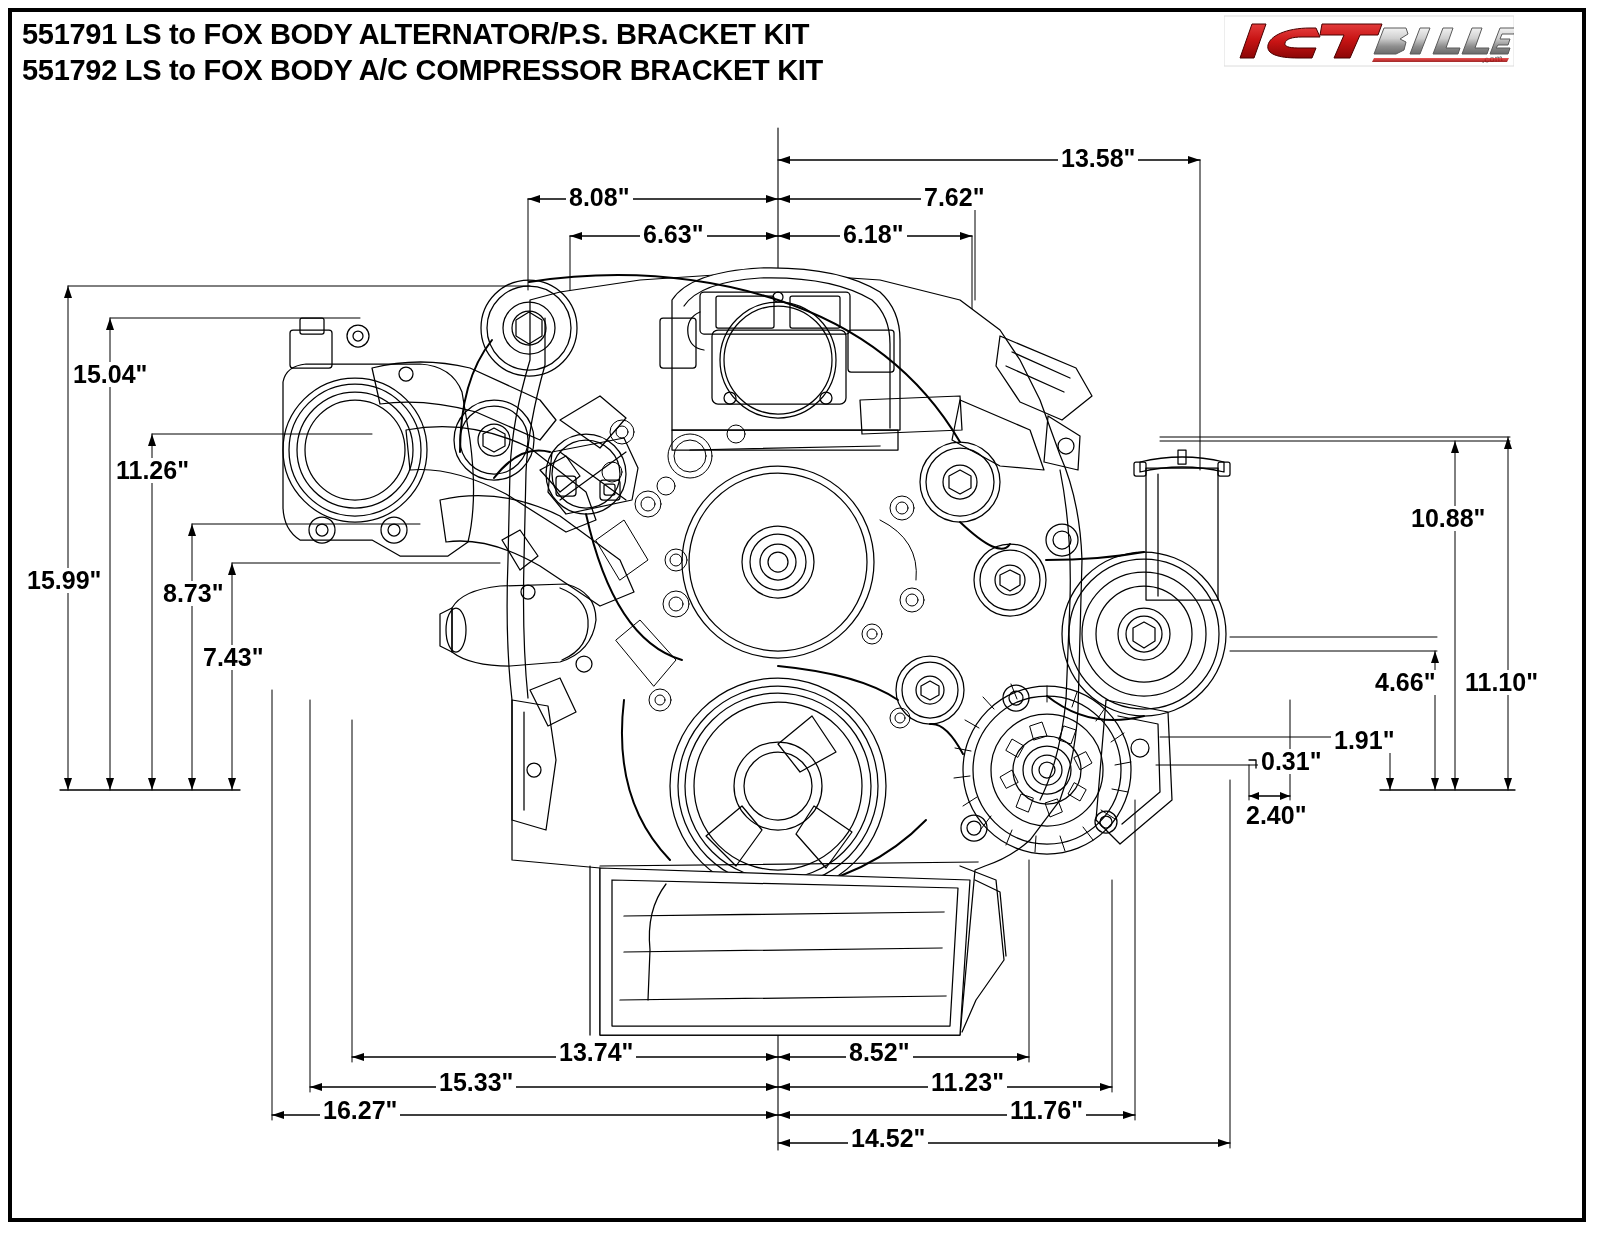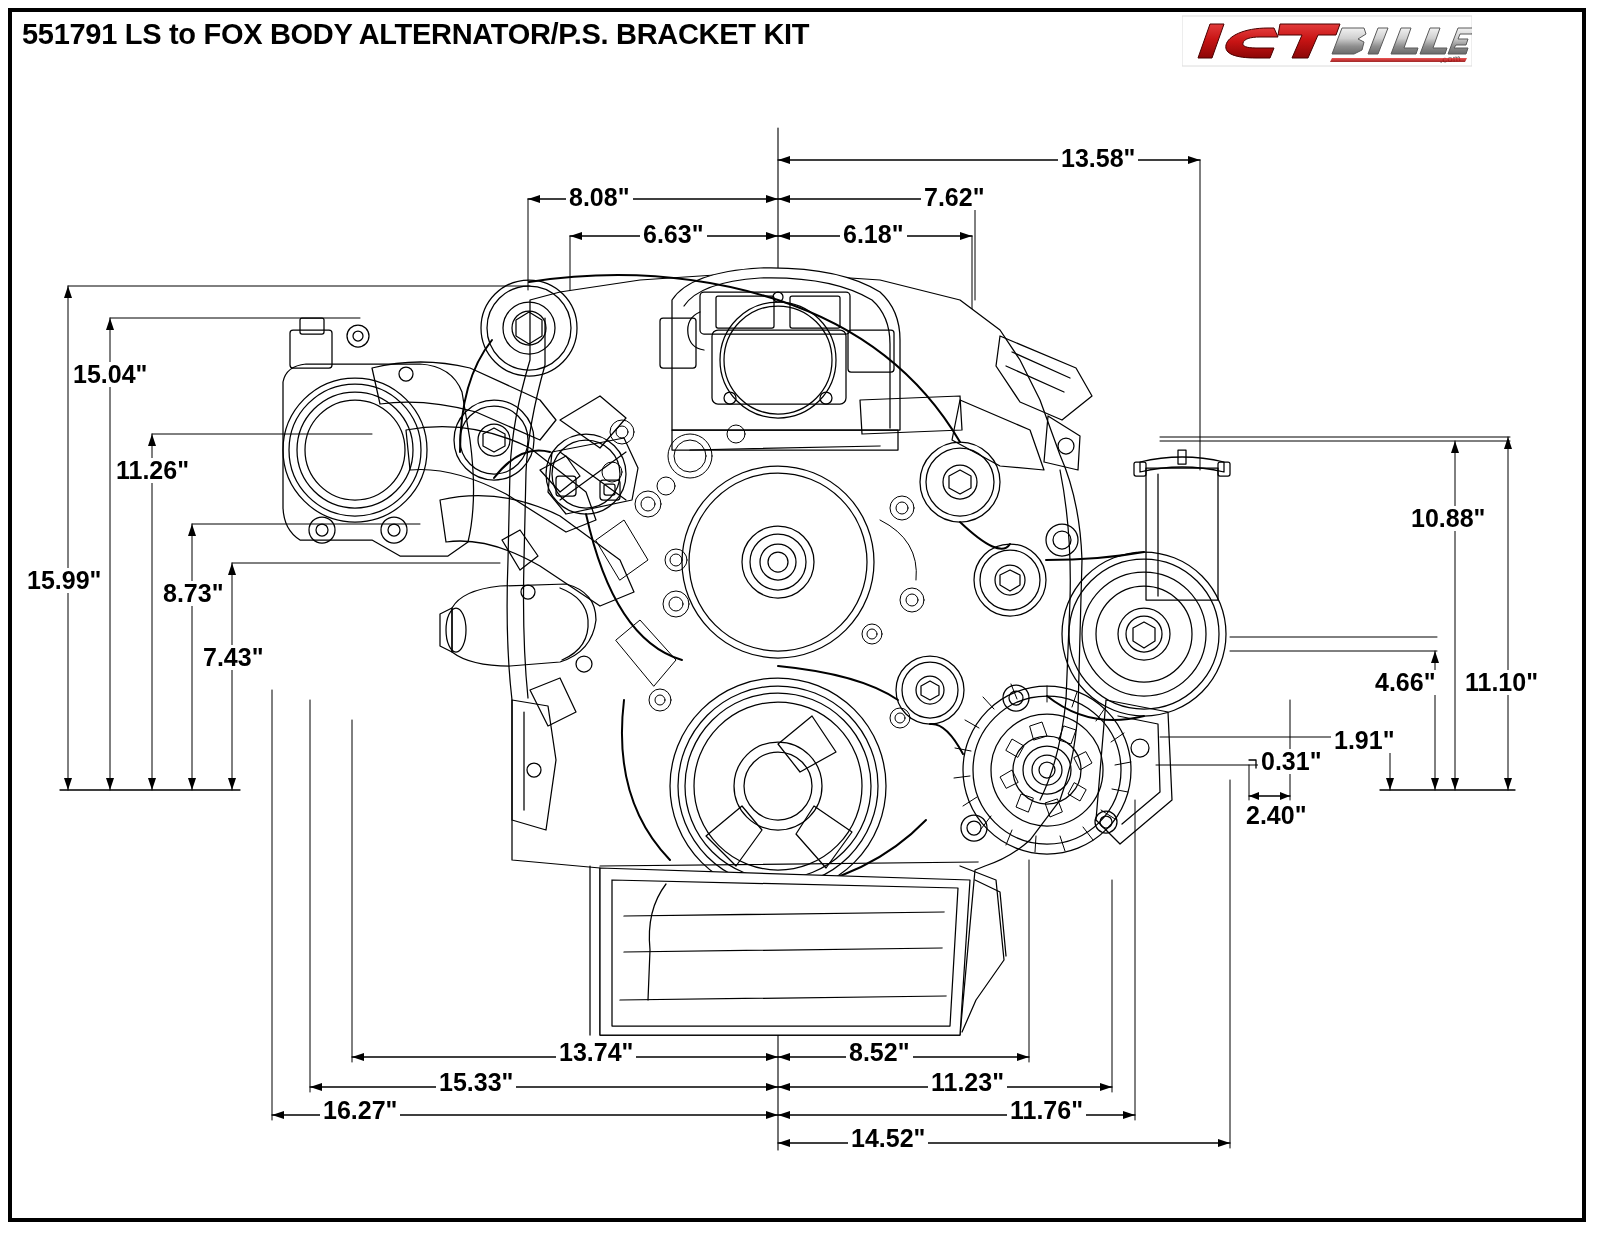--- a/index.html
+++ b/index.html
@@ -4,20 +4,21 @@
 <title>ICT Billet Bracket Kit Drawing</title>
 <style>
   html,body{margin:0;padding:0;background:#ffffff;}
   body{
     font-family:"Liberation Sans", sans-serif;
     width:1600px;height:1236px;position:relative;overflow:hidden;
   }
   #sheet{
     position:absolute;left:0;top:0;width:1500px;height:1236px;
     background:#ffffff;
+    padding-left:42px;
   }
   
   #border{
     position:absolute;left:8px;top:8px;width:1578px;height:1214px;
     border:4px solid #000;box-sizing:border-box;
     background:transparent;
   }
   
   #title-block{
     position:absolute;left:22px;top:16px;width:1100px;height:90px;
@@ -45,20 +46,21 @@
 </style>
 </head>
 <body>
 
 <div id="sheet">
 
   <div id="border"></div>
 
   <div id="title-block">
     <div class="title-line">551791 LS to FOX BODY ALTERNATOR/P.S. BRACKET KIT</div>
+    <div class="title-line">551792 LS to FOX BODY A/C COMPRESSOR BRACKET KIT</div>
   </div>
 
   <div id="logo">
     <svg width="290" height="56" viewBox="0 0 290 56">
       <defs>
         <linearGradient id="redg" x1="0" y1="0" x2="0" y2="1">
           <stop offset="0%" stop-color="#e23b3b"></stop>
           <stop offset="45%" stop-color="#c81414"></stop>
           <stop offset="100%" stop-color="#8c0606"></stop>
         </linearGradient>

